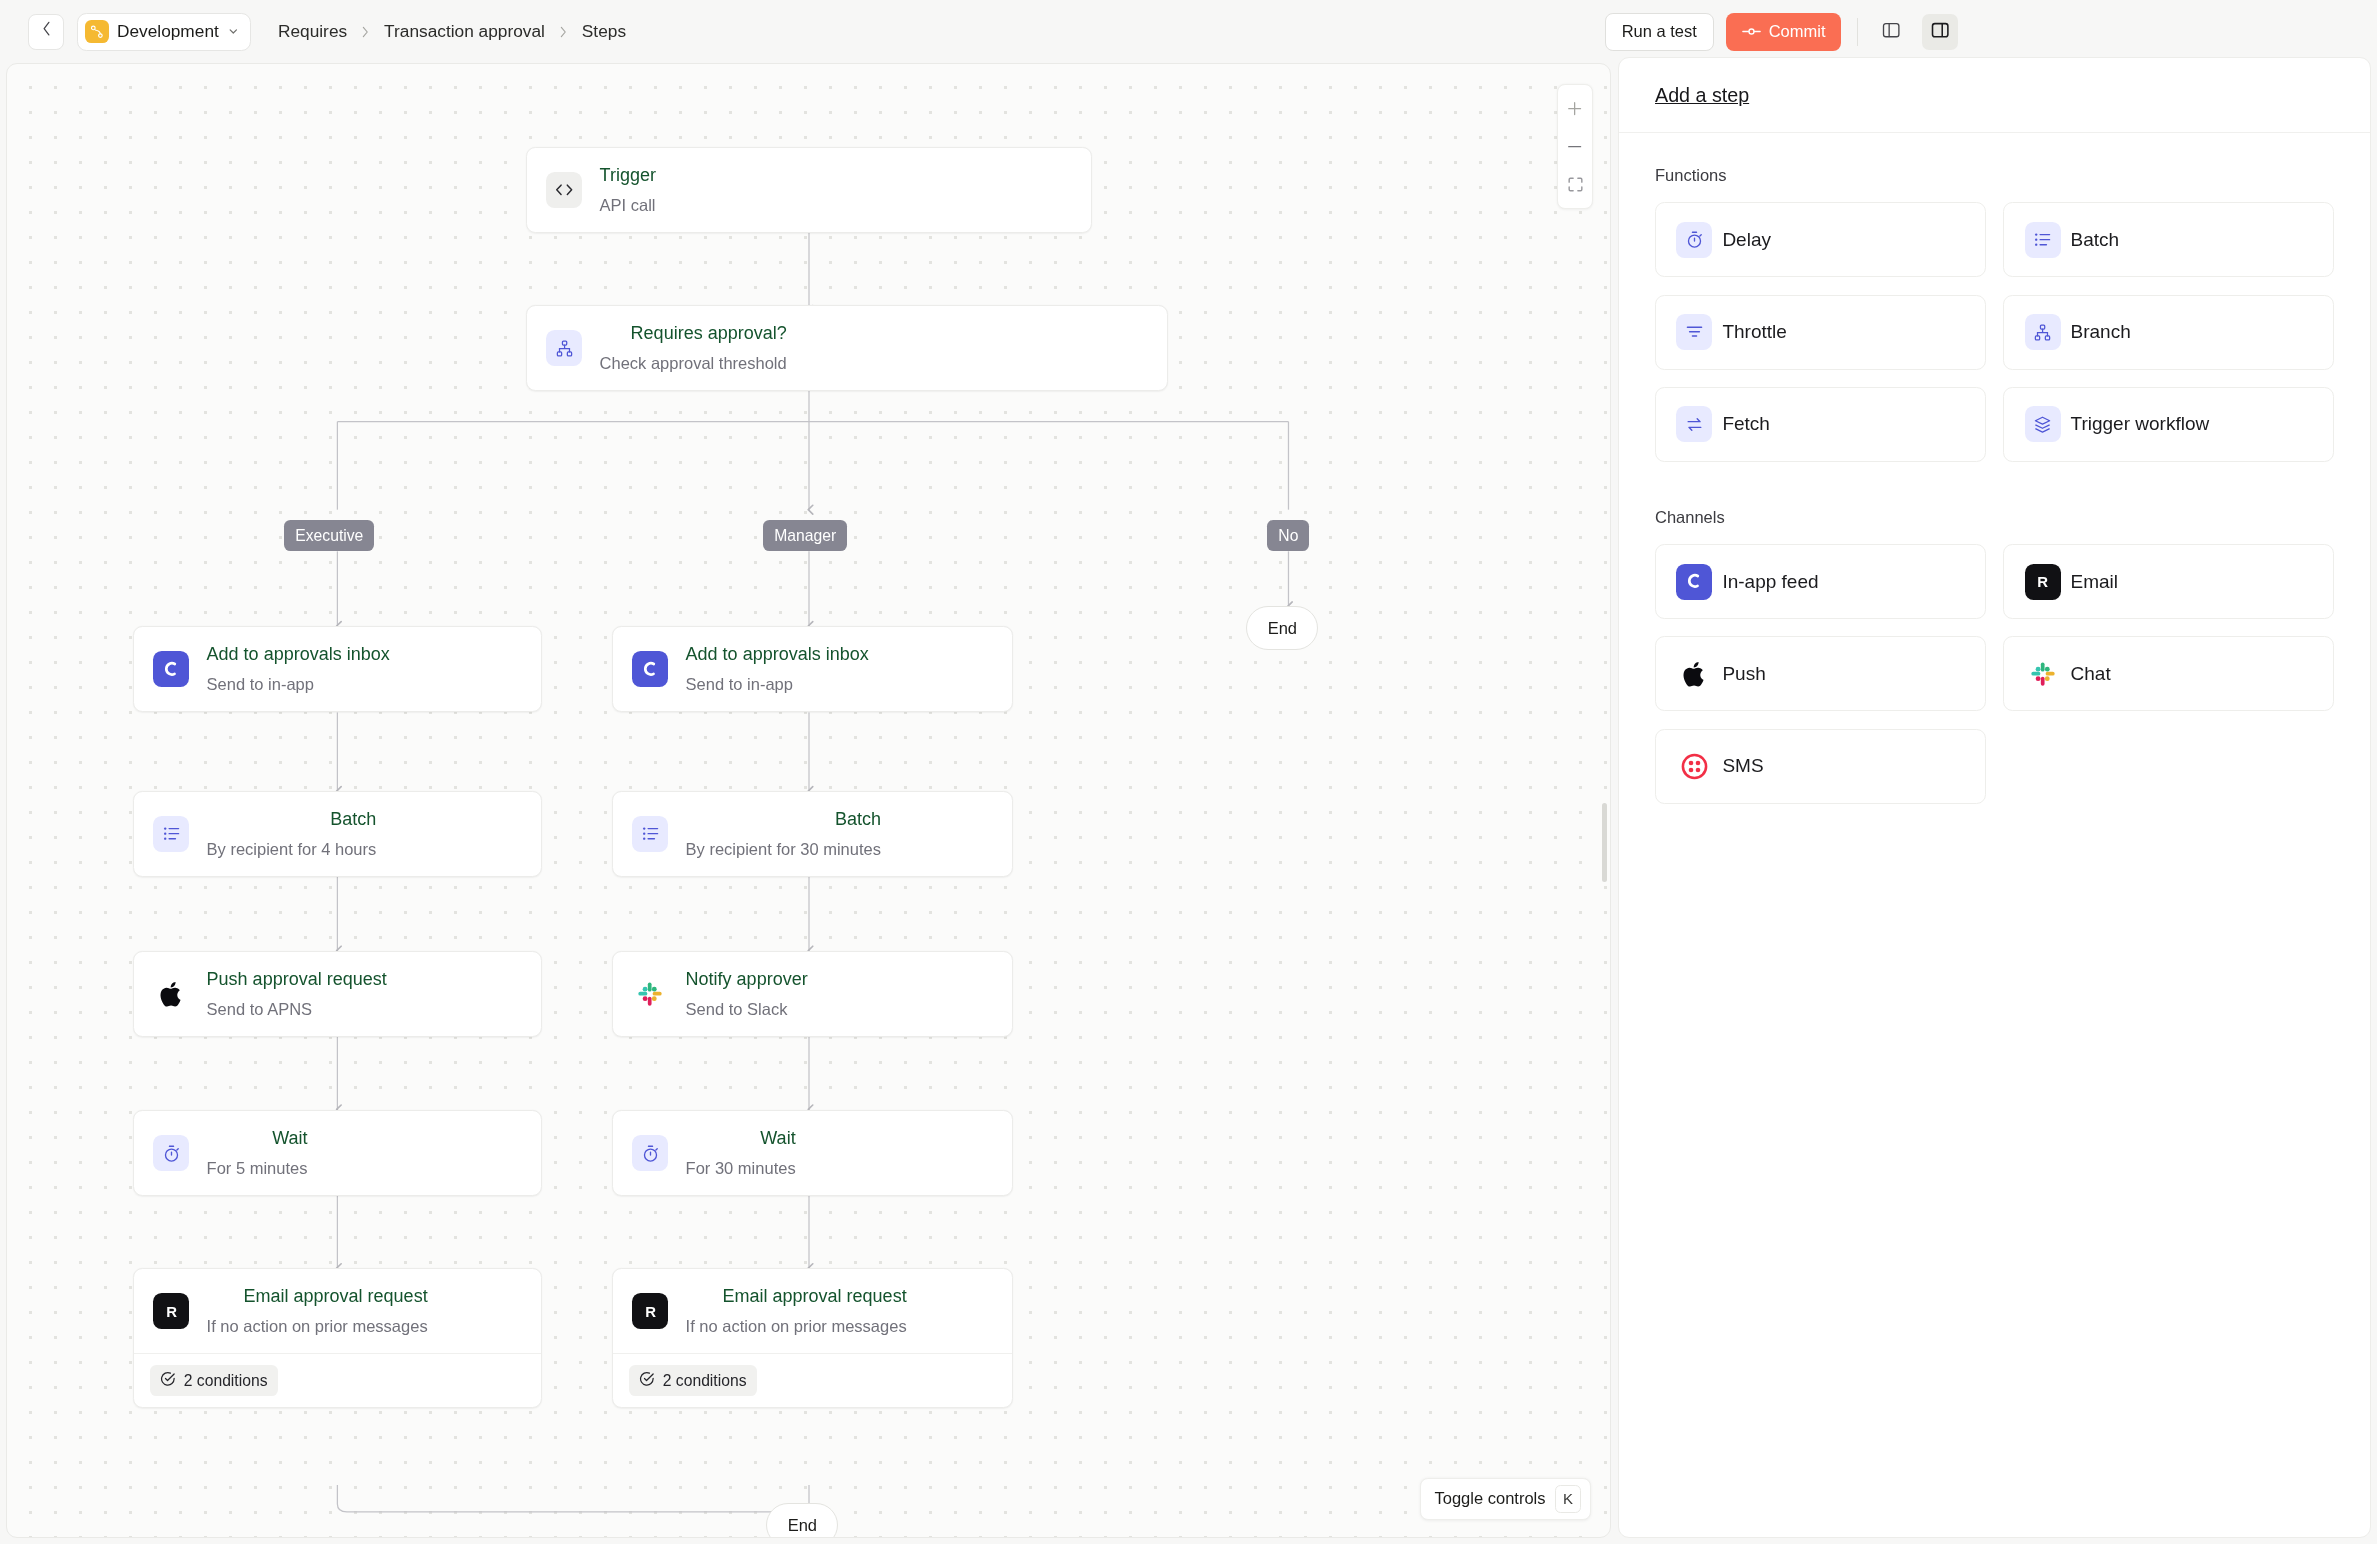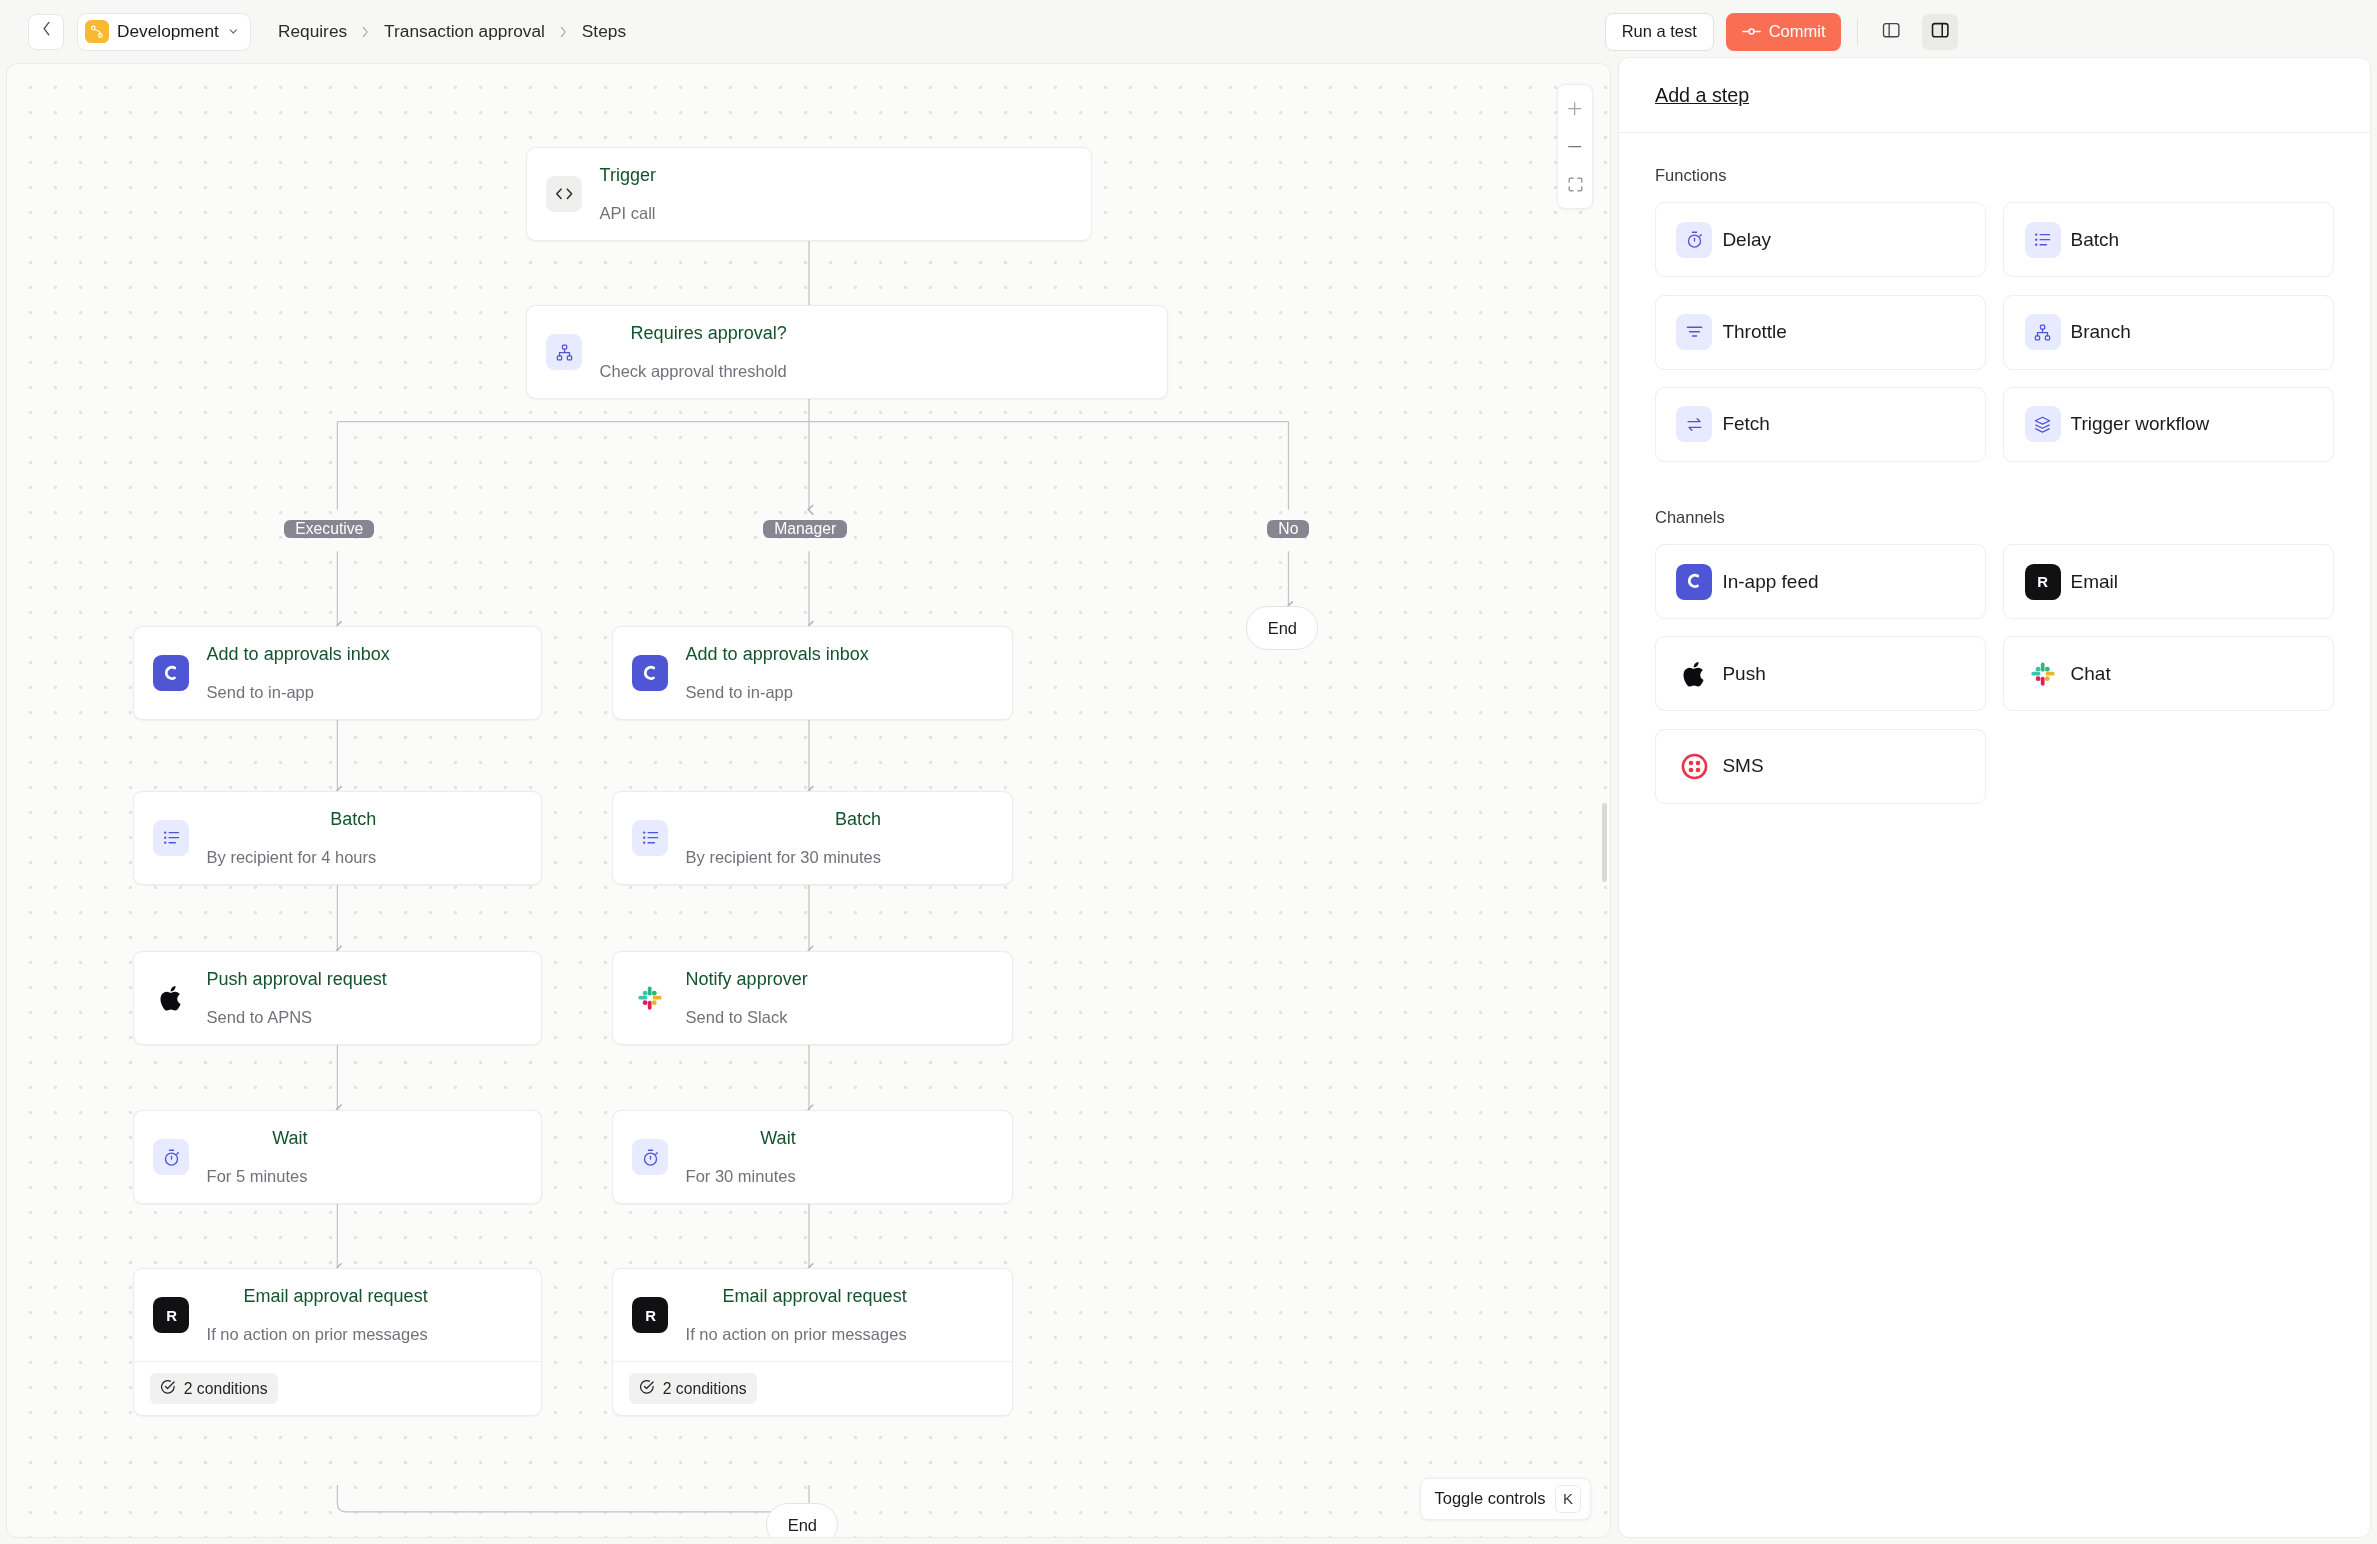--- a/index.html
+++ b/index.html
@@ -157,39 +157,39 @@
     background: #ffffff;
     border: 0.8px solid #ececea;
     border-radius: 9.4px;
     box-shadow: 0 0.8px 1.6px rgba(16,16,16,.05);
     cursor: pointer;
     overflow: hidden;
   }
   .node-main { display: flex; align-items: center; gap: 17.3px; padding: 15.7px 19px; }
   .node-text { min-width: 0; }
   .node-title { font-size: 18px; color: #14532d; font-weight: 400; line-height: 1.32; white-space: nowrap; text-align: right; }
-  .node-sub { font-size: 16.5px; color: #71717a; line-height: 1.34; white-space: nowrap; margin-top: 15px; }
+  .node-sub { font-size: 16.5px; color: #71717a; line-height: 1.34; white-space: nowrap; margin-top: 7px; }
   .node-foot {
     border-top: 0.8px solid #f0f0ee;
     padding: 11px 15.7px;
   }
   .cond-badge {
     display: inline-flex; align-items: center; gap: 7.9px;
     background: #f1f1ef; border-radius: 6.3px;
     padding: 5.5px 10.2px;
     font-size: 15.7px; color: #26262b;
   }
 
   .branch-label {
     position: absolute;
     background: #868692;
     color: #ffffff;
     border-radius: 6.3px;
     font-size: 15.7px;
-    height: 18px;
+    height: 31px;
     display: flex; align-items: center; justify-content: center;
     padding: 0 11px;
     z-index: 3;
   }
 
   .end-node {
     position: absolute;
     background: #ffffff;
     border: 0.8px solid #e4e4e0;
     border-radius: 785px;

